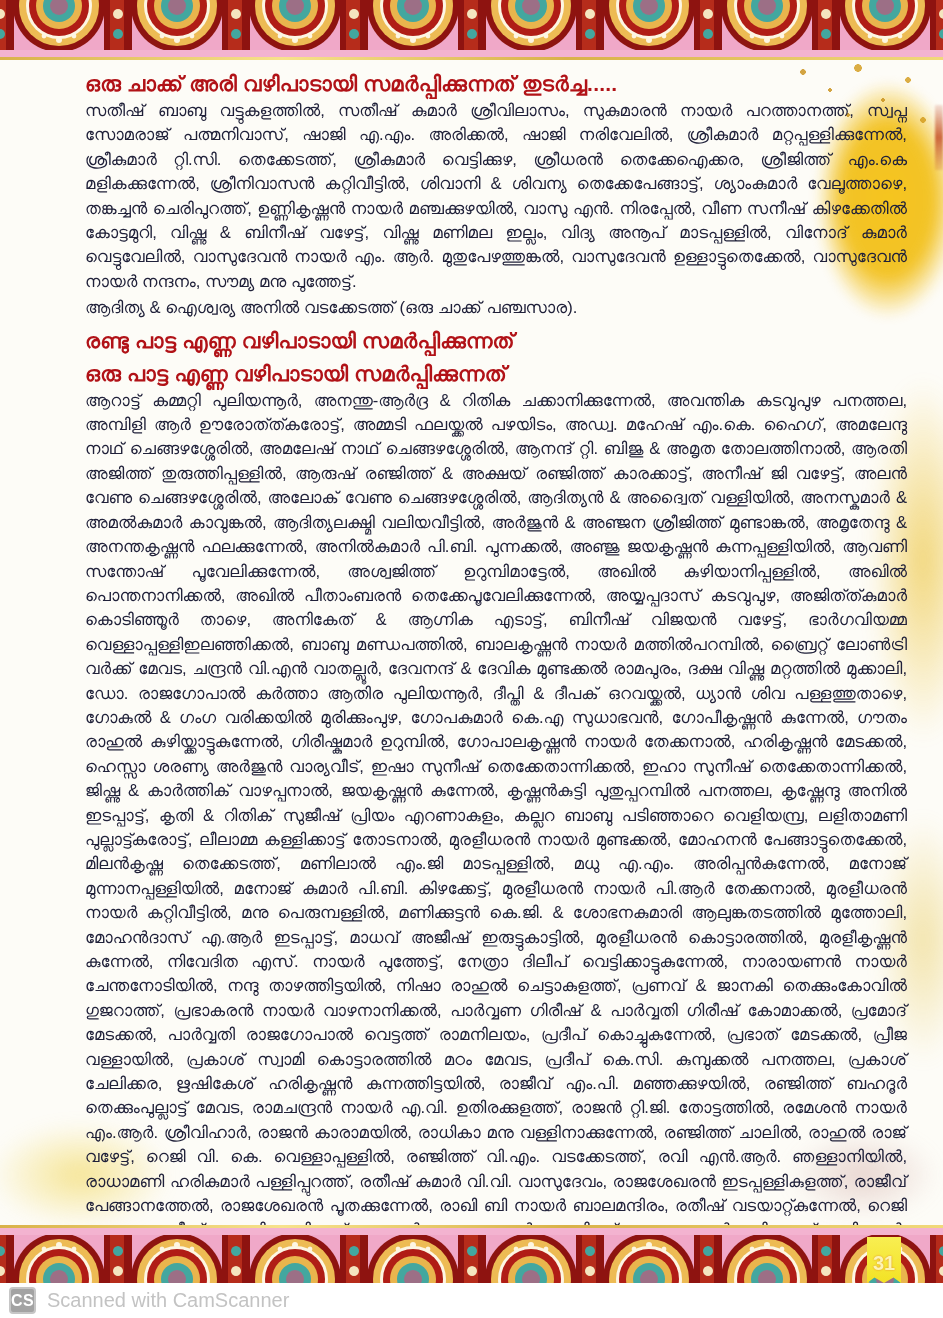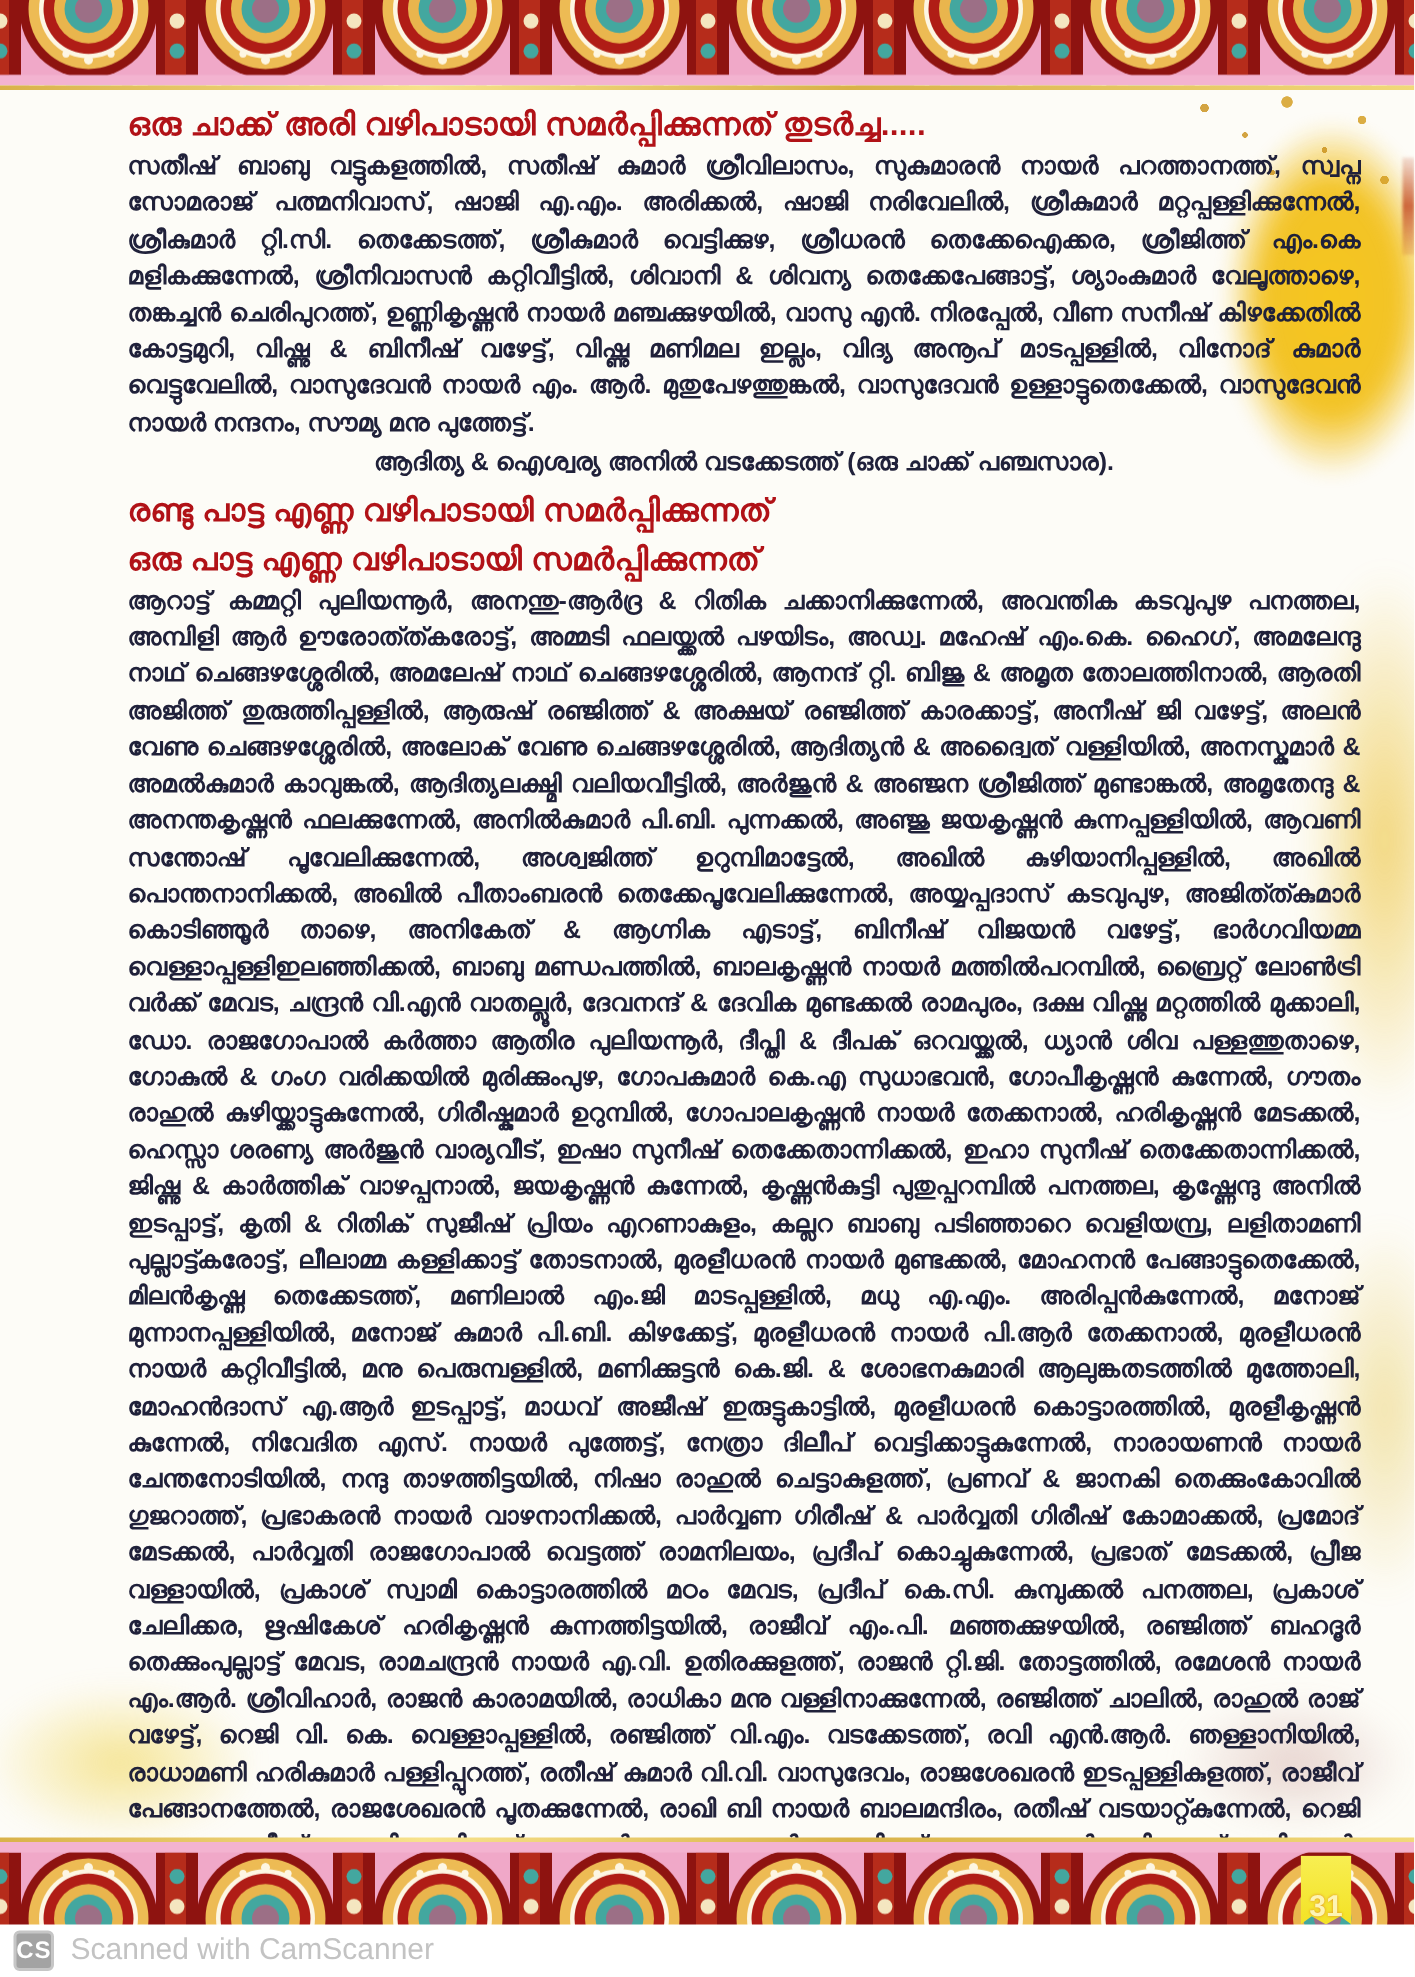--- a/index.html
+++ b/index.html
@@ -46,27 +46,27 @@
       radial-gradient(circle 2px at 60px 55px,#c98f15 90%,transparent),
       radial-gradient(circle 3px at 135px 60px,#d39a18 90%,transparent);}
   
   .content{position:absolute;left:85px;top:70px;width:822px;z-index:2;}
   .sec-heading{
     margin:0;color:#b11217;font-size:21px;line-height:27px;font-weight:bold;
     letter-spacing:.2px;}
   .sec-heading.h2{margin-top:6px;}
   .body-para{
     margin:2px 0 0 0;color:#20213a;font-size:16.6px;line-height:24.4px;
-    font-weight:bold;text-align:justify;}
-  .body-para.last-line{text-align:center;}
+    font-weight:normal;text-align:justify;}
+  .body-para.last-line{text-align:left;}
   
   .page-tab{position:absolute;left:867px;top:1237px;width:34px;height:46px;z-index:4;
     background:linear-gradient(180deg,#f8ee52,#f3e224);
     clip-path:polygon(0 0,100% 0,100% 100%,78% 88%,50% 100%,22% 88%,0 100%);
-    display:flex;align-items:flex-end;justify-content:center;}
+    display:flex;align-items:center;justify-content:center;}
   .page-tab span{margin-top:6px;font-size:20px;font-weight:bold;color:#fdf4b4;
     text-shadow:0 0 2px #e0862a;}
   
   .footer{position:absolute;left:0;top:1283px;width:943px;height:35px;z-index:4;
     background:#ffffff;display:flex;align-items:center;}
   .cs-badge{width:27px;height:27px;margin-left:9px;border-radius:4px;
     background:#a3a3a3;border:2px solid #c6c6c6;box-sizing:border-box;
     display:flex;align-items:center;justify-content:center;
     color:#ffffff;font-size:16px;font-weight:bold;letter-spacing:.5px;}
   .cs-text{margin-left:11px;color:#c3c3c3;font-size:20px;font-weight:normal;}

